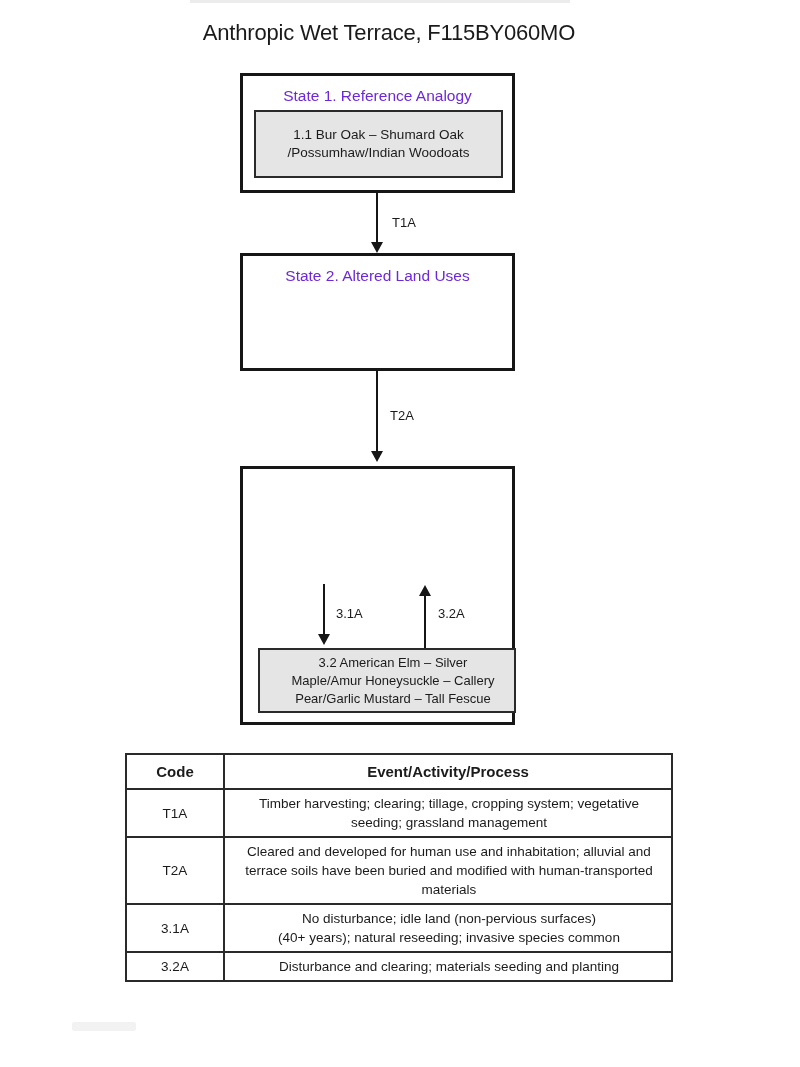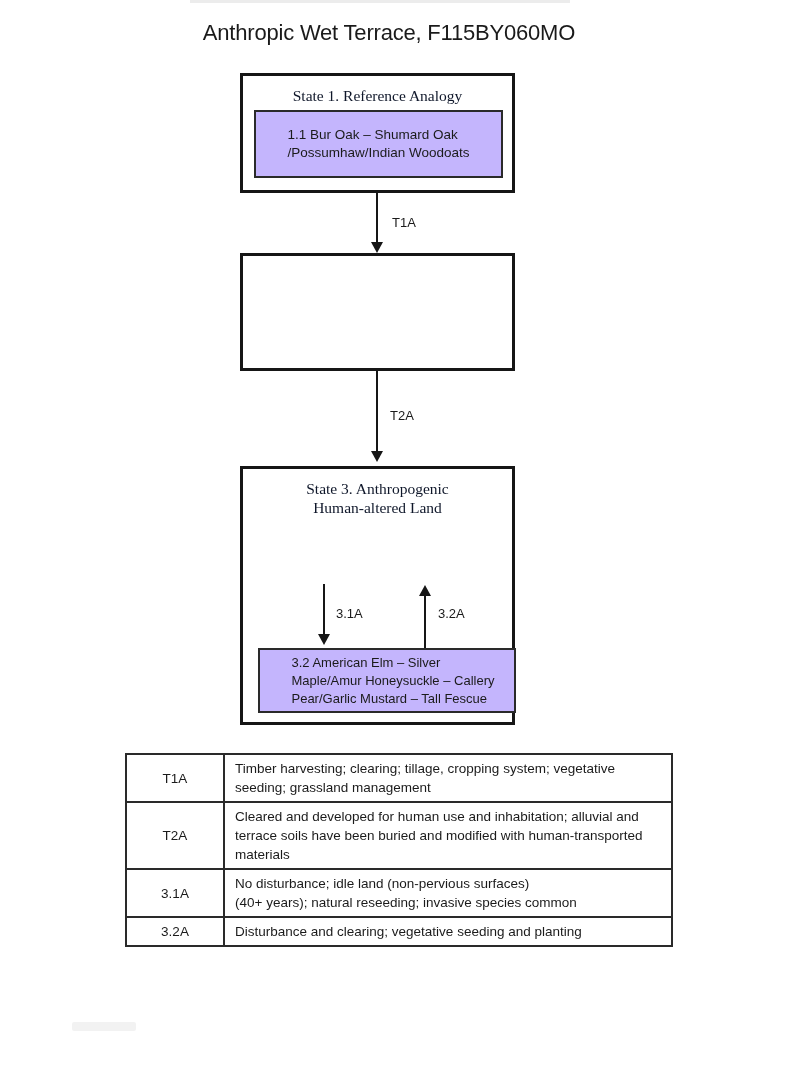--- a/index.html
+++ b/index.html
@@ -31,26 +31,26 @@
   
   .state-box {
     position: absolute; left: 240px; width: 269px;
     border: 3px solid #161616; background: #ffffff;
   }
   .state1 { top: 73px; height: 114px; }
   .state2 { top: 253px; height: 112px; }
   .state3 { top: 466px; height: 253px; }
   .state-title {
     margin-top: 10px; text-align: center;
-    font-size: 15.5px; line-height: 19px; color: #0f172a; font-family: Liberation Serif, serif;
+    font-size: 15.5px; line-height: 19px; color: #6d28d9;
   }
   .community-box {
-    position: absolute; border: 2px solid #2a2a2a; background: #c4b5fd;
+    position: absolute; border: 2px solid #2a2a2a; background: #e5e5e5;
     display: flex; align-items: center; justify-content: center;
-    text-align: left; font-size: 13.5px; line-height: 18px; color: #1b1b1b;
+    text-align: center; font-size: 13.5px; line-height: 18px; color: #1b1b1b;
   }
   .box11 { left: 11px; top: 34px; width: 245px; height: 64px; }
   .box21 { left: 11px; top: 31px; width: 247px; height: 65px; }
   .box31 { left: 14px; top: 49px; width: 242px; height: 64px; font-size: 13px; }
   .box32 { left: 15px; top: 179px; width: 242px; height: 61px; font-size: 13px; padding-left: 12px; }
 
   
   .arrow-line { position: absolute; width: 2px; background: #161616; }
   .arrow-head-down {
     position: absolute; width: 0; height: 0;
@@ -75,21 +75,21 @@
   }
   .codes-table th {
     font-size: 15px; font-weight: bold; text-align: center;
     height: 33px; padding: 0;
   }
   .codes-table td.code-cell {
     text-align: center; font-size: 13.5px; padding: 0;
   }
   .codes-table td.desc-cell {
     font-size: 13.5px; line-height: 19px; padding: 4px 8px 4px 10px;
-    vertical-align: middle; text-align: left;
+    vertical-align: middle; text-align: center;
   }
   tr.r1 { height: 44px; } tr.r2 { height: 63px; }
   tr.r3 { height: 44px; } tr.r4 { height: 27px; }
 </style>
 </head>
 <body>
 
 <div class="page">
 
   <div class="top-strip"></div>
@@ -100,64 +100,67 @@
     <div class="state-title">State 1. Reference Analogy</div>
     <div class="community-box box11 preline">1.1 Bur Oak – Shumard Oak
 /Possumhaw/Indian Woodoats</div>
   </div>
 
   <div class="arrow-line" style="left:376px; top:190px; height:52px;"></div>
   <div class="arrow-head-down" style="left:371px; top:242px;"></div>
   <div class="arrow-label" style="left:392px; top:215px;">T1A</div>
 
   <div class="state-box state2">
+    <div class="state-title">State 2. Altered Land Uses</div>
   </div>
 
   <div class="arrow-line" style="left:376px; top:368px; height:83px;"></div>
   <div class="arrow-head-down" style="left:371px; top:451px;"></div>
   <div class="arrow-label" style="left:390px; top:408px;">T2A</div>
 
   <div class="state-box state3">
-    <div class="state-title preline">State 3. Anthropogenic
-Human-altered Land</div>
 
     <div class="arrow-line" style="left:80px; top:115px; height:50px;"></div>
     <div class="arrow-head-down" style="left:75px; top:165px;"></div>
     <div class="arrow-label" style="left:93px; top:137px;">3.1A</div>
 
     <div class="arrow-head-up" style="left:176px; top:116px;"></div>
     <div class="arrow-line" style="left:181px; top:127px; height:52px;"></div>
     <div class="arrow-label" style="left:195px; top:137px;">3.2A</div>
 
     <div class="community-box box32 preline">3.2 American Elm – Silver
 Maple/Amur Honeysuckle – Callery
 Pear/Garlic Mustard – Tall Fescue</div>
   </div>
 
   <table class="codes-table">
     <colgroup>
         <col class="c-code">
         <col class="c-desc">
       </colgroup>
     <tbody>
+        <tr>
+      <th>Code</th>
+      <th>Event/Activity/Process</th>
+    </tr>
     <tr class="r1">
       <td class="code-cell">T1A</td>
       <td class="desc-cell preline">Timber harvesting; clearing; tillage, cropping system; vegetative seeding; grassland management</td>
     </tr>
     <tr class="r2">
       <td class="code-cell">T2A</td>
       <td class="desc-cell preline">Cleared and developed for human use and inhabitation; alluvial and terrace soils have been buried and modified with human-transported materials</td>
     </tr>
     <tr class="r3">
       <td class="code-cell">3.1A</td>
       <td class="desc-cell preline">No disturbance; idle land (non-pervious surfaces)
 (40+ years); natural reseeding; invasive species common</td>
     </tr>
     <tr class="r4">
       <td class="code-cell">3.2A</td>
-      <td class="desc-cell preline">Disturbance and clearing; vegetative seeding and planting</td>
+      <td class="desc-cell preline">Disturbance and clearing; materials seeding and planting</td>
     </tr>
   </tbody>
     </table>
 
   <div class="watermark-smudge"></div>
 
 </div>
 
 </body></html>

